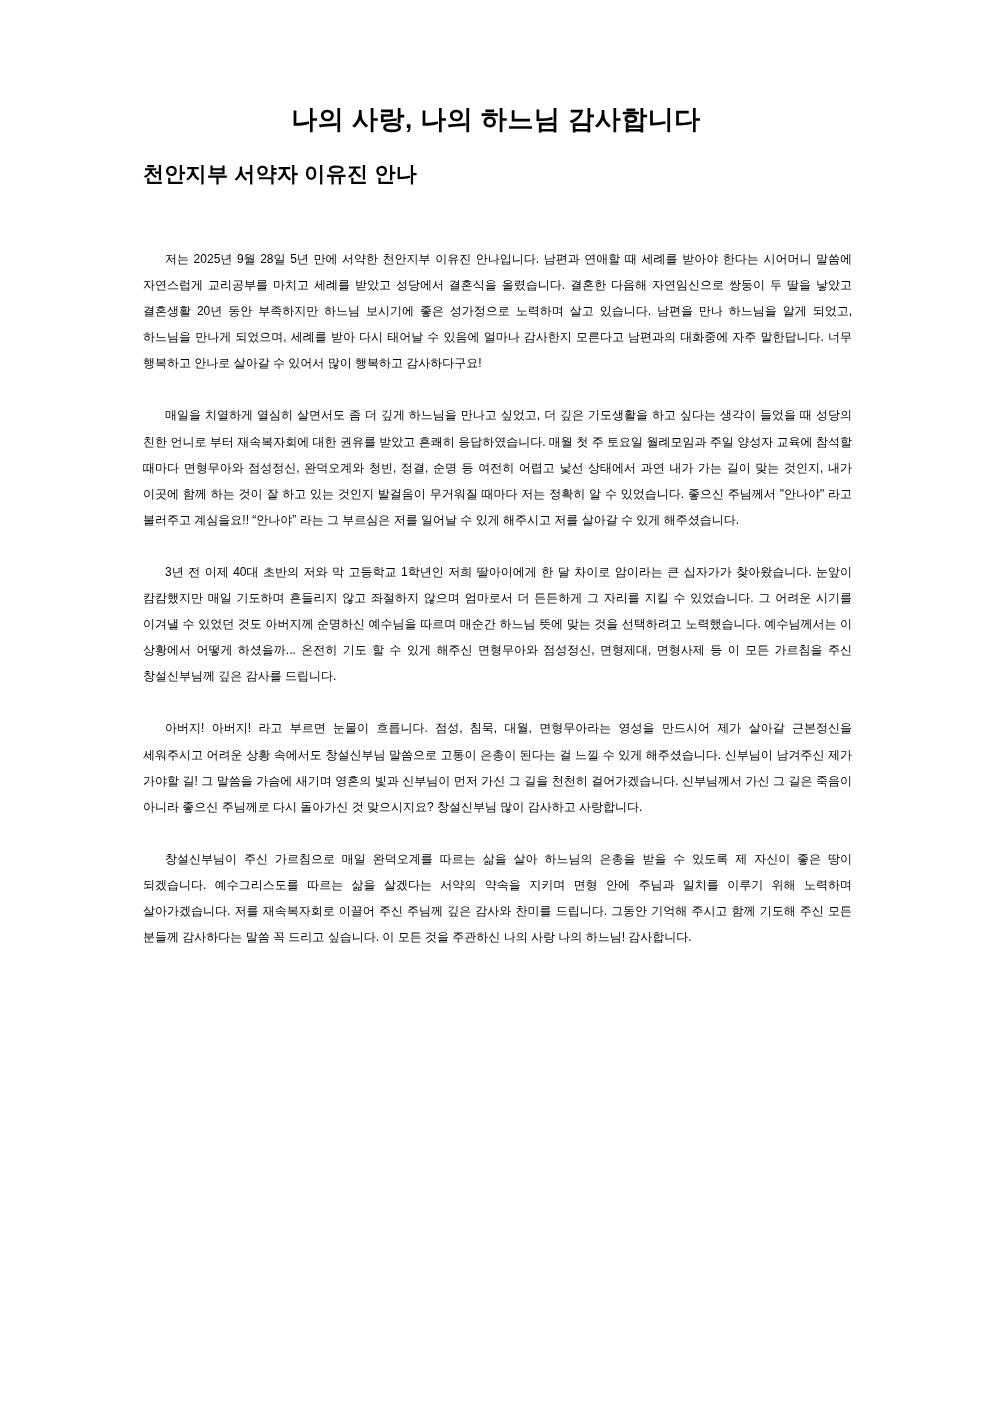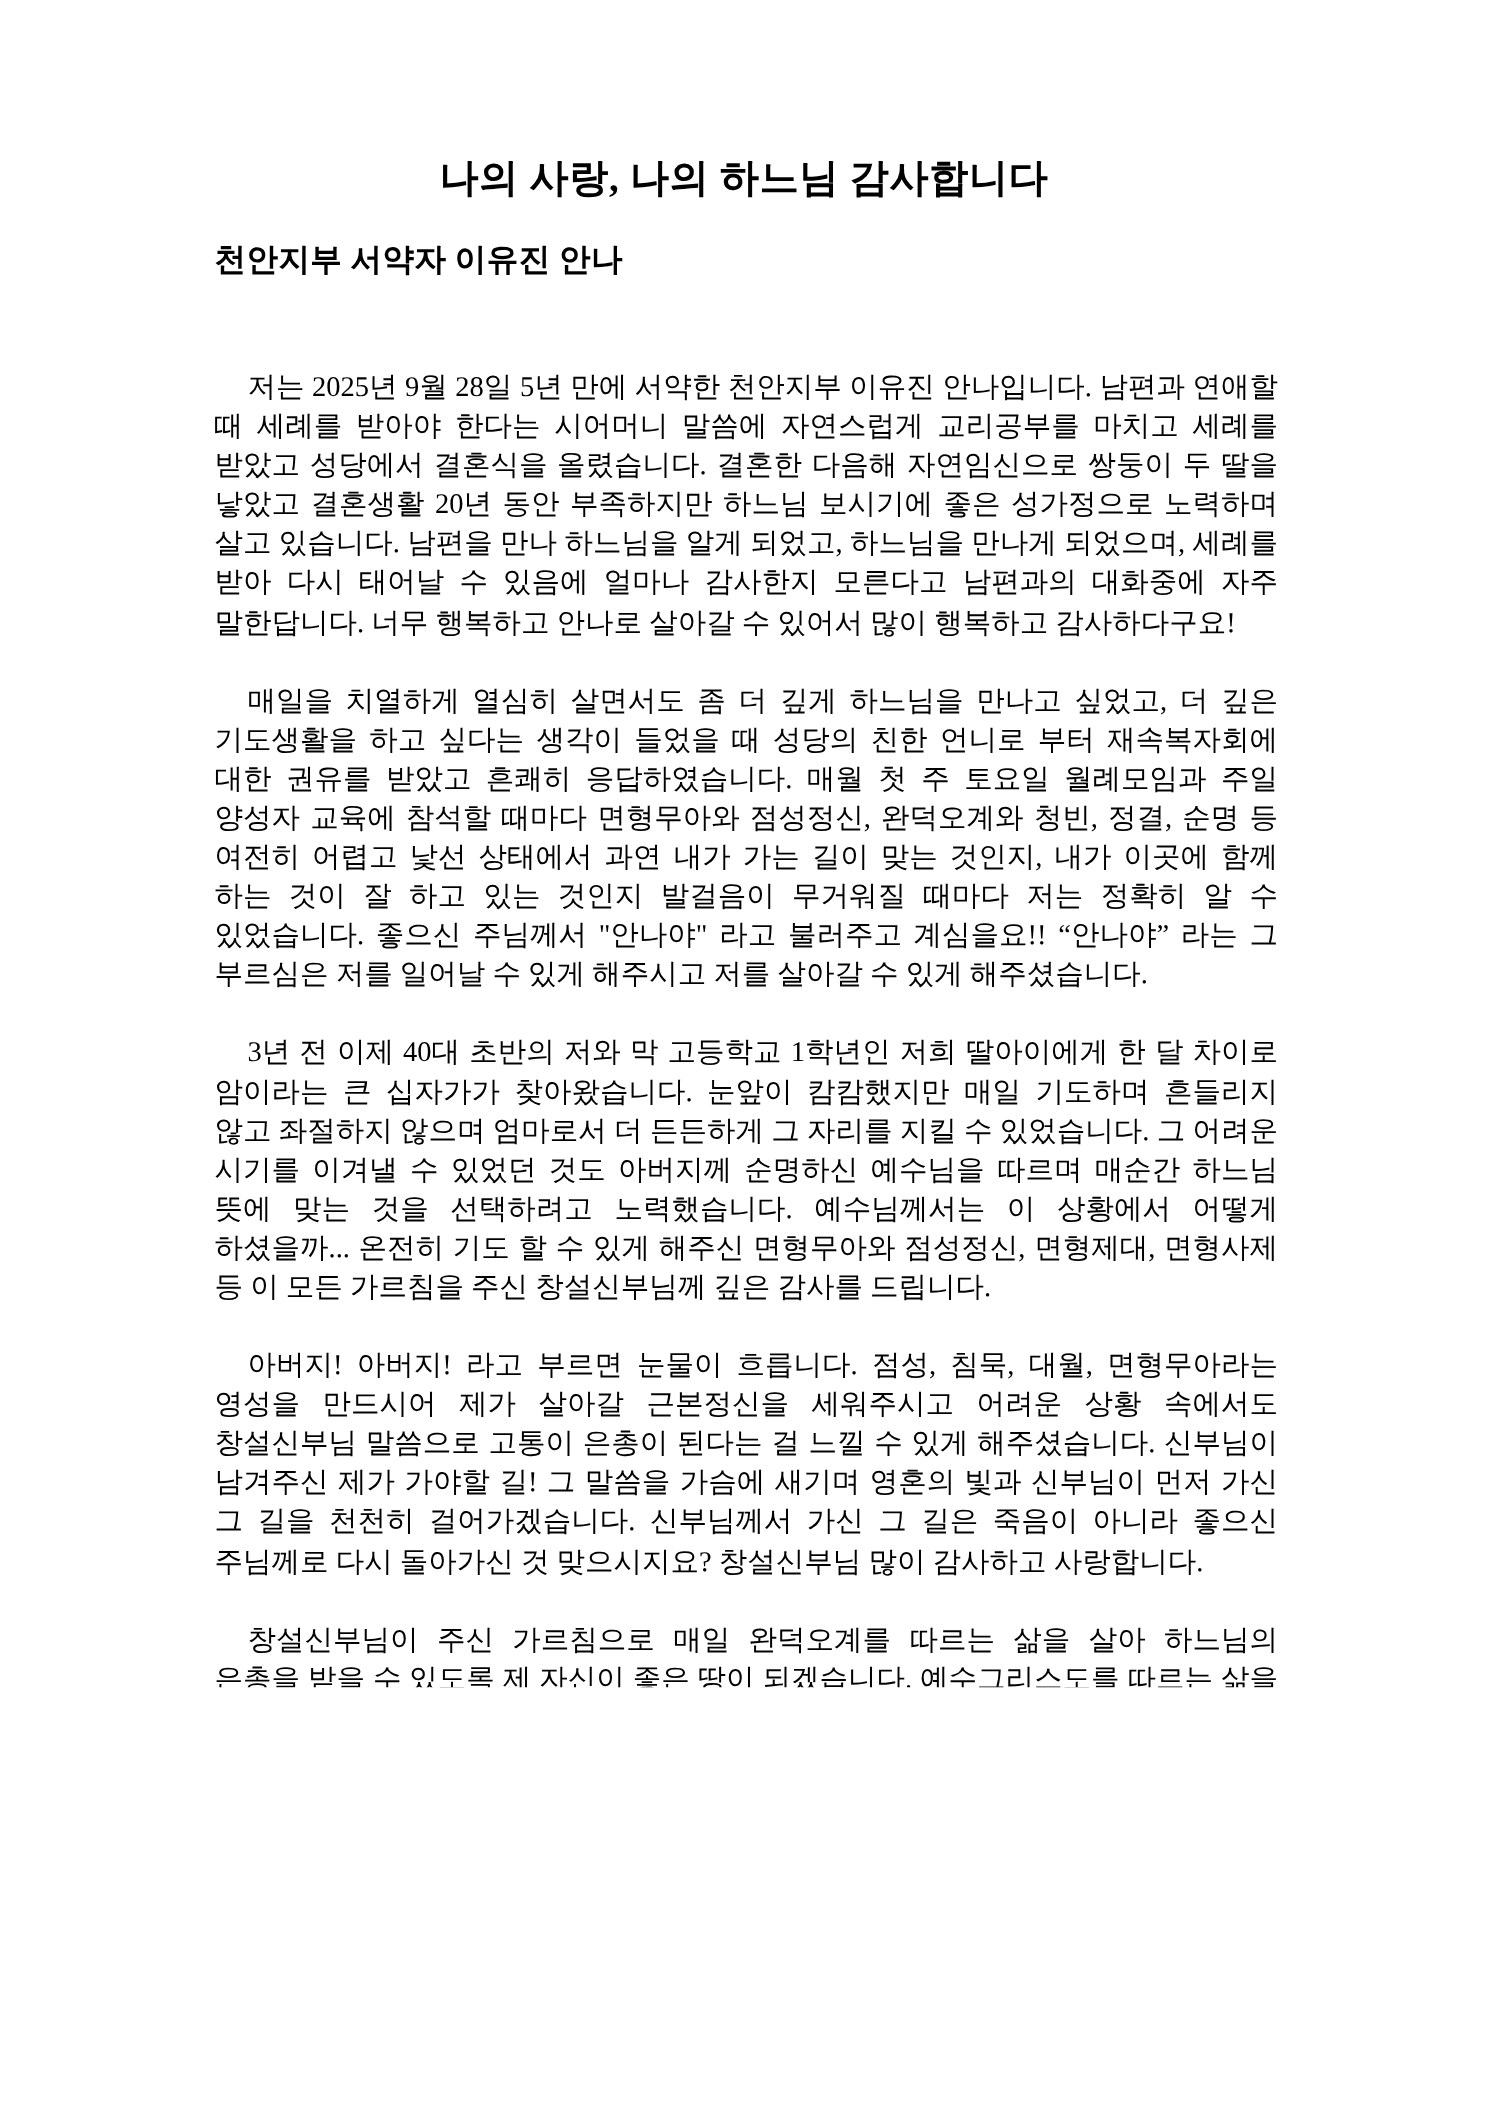--- a/index.html
+++ b/index.html
@@ -8,21 +8,21 @@
     background: #ffffff;
   }
 
   .page {
     position: relative;
     width: 992px;
     height: 1125px;
     background: #ffffff;
     margin: 0 auto;
     overflow: hidden;
-    font-family: Liberation Serif, serif;
+    font-family: Liberation Sans, sans-serif;
     color: #000000;
     box-sizing: border-box;
   }
 
   .doc-title {
     position: absolute;
     top: 86px;
     left: 0;
     width: 992px;
     text-align: center;
@@ -44,21 +44,21 @@
   }
 
   .body-text {
     position: absolute;
     top: 246px;
     left: 143px;
     width: 709px;
   }
 
   .para {
-    font-size: 19px;
+    font-size: 12px;
     line-height: 26.1px;
     text-align: justify;
     text-justify: inter-character;
     text-align-last: left;
     margin: 0 0 26px 0;
     text-indent: 22px;
     word-break: keep-all;
     letter-spacing: 0px;
   }
 

